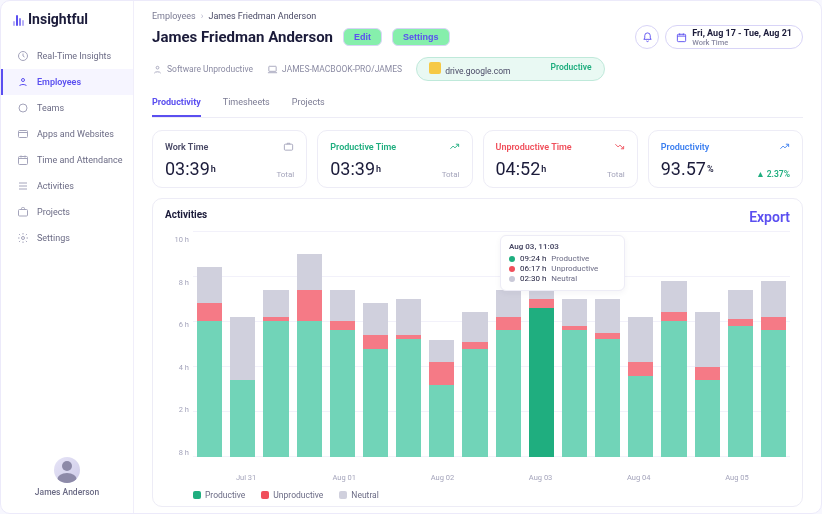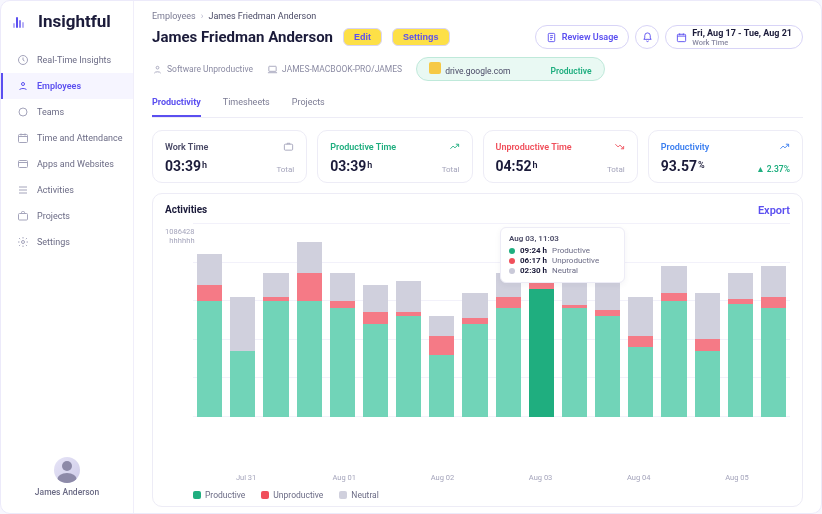--- a/index.html
+++ b/index.html
@@ -24,24 +24,24 @@
   .sidebar {
     width: 133px;
     border-right: 1px solid #f0eefa;
     display: flex;
     flex-direction: column;
     padding: 10px 0 8px 0;
   }
   .logo {
     display: flex;
     align-items: center;
-    gap: 14px;
+    gap: 4px;
     padding: 0 12px 12px 12px;
     font-weight: 700;
-    font-size: 17px;
+    font-size: 14px;
     color: #1b1b3a;
   }
   .logo-mark { display: flex; gap: 1px; align-items: flex-end; height: 14px; }
   .logo-bar { width: 2px; border-radius: 1px; }
   .nav { display: flex; flex-direction: column; padding: 4px 0; }
   .nav-item {
     display: flex;
     align-items: center;
     gap: 8px;
     padding: 7px 10px 7px 14px;
@@ -94,21 +94,21 @@
   .breadcrumb .cur { color:#4a4a66; }
   .header-row {
     display: flex; align-items: center; justify-content: space-between;
     margin-top: 4px;
   }
   .title-block { display:flex; align-items:center; gap:10px; }
   .page-title { font-size: 15px; font-weight: 700; color:#1b1b3a; }
   .pill-btn {
     border: 1px solid #d8d4f7;
     color: #5b4ff0;
-    background: #fde047;
+    background: #86efac;
     padding: 3px 10px;
     border-radius: 6px;
     font-size: 9px;
     font-weight: 600;
     cursor: pointer;
   }
   .toolbar { display:flex; align-items:center; gap:6px; }
   .chip {
     border: 1px solid #d8d4f7;
     border-radius: 14px;
@@ -119,21 +119,21 @@
   }
   .chip.round { width:24px; padding:0; justify-content:center; border-radius:50%; }
   .chip.date { color:#1b1b3a; font-weight:700; }
   .chip.date .sub { display:block; font-size:7.5px; font-weight:500; color:#8b8ba3; }
   .meta-row {
     display:flex; align-items:center; gap:14px;
     margin-top:8px; font-size:8.5px; color:#8b8ba3;
   }
   .meta { display:flex; align-items:center; gap:4px; }
   .activity-badge {
-    display:flex; align-items:flex-end; gap:40px;
+    display:flex; align-items:flex-start; gap:40px;
     background: linear-gradient(90deg,#e9f9f3,#e9f9f3);
     border:1px solid #bfe9da;
     border-radius: 13px; padding: 4px 12px;
     font-size:8.5px; color:#4a4a66;
   }
   .activity-badge .status { color:#1fae7f; font-weight:600; }
   .gicon { width:12px;height:12px;border-radius:2px;background:#f6c945; display:inline-block; margin-right:4px;}
   .tabs {
     display:flex; gap:22px; margin-top:10px; border-bottom:1px solid #edecf6;
     font-size:9px; color:#7b7b93;
@@ -147,56 +147,56 @@
     padding:10px 12px 8px; display:flex; flex-direction:column; gap:6px;
     background:#fff;
   }
   .card-head { display:flex; justify-content:space-between; align-items:center; }
   .card-label { font-size:9px; font-weight:600; }
   .c-work { color:#4a4a66; }
   .c-prod { color:#1fae7f; }
   .c-unprod { color:#f04f5b; }
   .c-prodv { color:#3a7ef0; }
   .card-val-row { display:flex; justify-content:space-between; align-items:flex-end;}
-  .card-val { font-size:14px; font-weight:700; color:#1b1b3a; }
+  .card-val { font-size:18px; font-weight:400; color:#1b1b3a; }
   .card-unit { font-size:9px; font-weight:600; margin-left:1px; position:relative; top:-3px; color:#1b1b3a;}
   .card-sub { font-size:8px; color:#a4a4bb; }
   .trend-up { font-size:8.5px; color:#1fae7f; font-weight:600; }
   
   .activities {
     margin-top:10px; border:1px solid #edecf6; border-radius:10px;
     padding:10px 12px 6px; background:#fff; flex:1; display:flex; flex-direction:column;
     min-height: 260px;
   }
   .act-head { display:flex; justify-content:space-between; font-size:10px; font-weight:700; color:#1b1b3a;}
-  .export { color:#5b4ff0; font-size:11px; font-weight:600; cursor:pointer; }
+  .export { color:#5b4ff0; font-size:14px; font-weight:600; cursor:pointer; }
   .chart-wrap { position:relative; flex:1; display:flex; margin-top:6px; }
-  .y-axis { width:24px; display:flex; flex-direction:row; justify-content:space-between; font-size:7.5px; color:#a4a4bb; padding:4px 0 14px; text-align:right;}
+  .y-axis { width:24px; display:flex; flex-direction:column; justify-content:space-between; font-size:7.5px; color:#a4a4bb; padding:4px 0 14px; text-align:right;}
   .plot { flex:1; position:relative; margin-left:4px; }
   .grid { position:absolute; inset:0 0 14px 0; display:flex; flex-direction:column; justify-content:space-between; }
   .grid-line { height:1px; background:#f2f1fa; }
   .bars { position:absolute; inset:0 0 14px 0; display:flex; align-items:flex-end; gap:8px; padding:0 4px;}
   .bar-col { flex:1; display:flex; flex-direction:column; justify-content:flex-end; height:100%; border-radius:3px 3px 0 0; overflow:hidden; min-width:0; }
   .seg-p { background:#71d4b8; }
   .seg-u { background:#f57a86; }
   .seg-n { background:#d0d0dd; }
   .bar-col.hl .seg-p { background:#1fae7f; }
   .x-axis { display:flex; font-size:7.5px; color:#a4a4bb; margin-top:2px; padding:0 4px;}
-  .x-group { display:flex; flex-direction:column; align-items:center;margin-top:40px; }
+  .x-group { display:flex; flex-direction:column; align-items:center; }
   .tooltip {
     position:absolute; top:4px; right:165px;
     background:#fff; border:1px solid #edecf6; border-radius:6px;
     padding:6px 8px; font-size:8px; color:#6b6b85; box-shadow:0 2px 6px rgba(30,30,80,.05);
     width:125px; z-index:5;
   }
   .tooltip .tt-date { font-weight:600; color:#4a4a66; margin-bottom:3px;}
   .tt-row { display:flex; align-items:center; gap:5px; margin:1px 0;}
   .dot { width:6px;height:6px;border-radius:50%; }
   .dot.p{background:#1fae7f;} .dot.u{background:#f04f5b;} .dot.n{background:#c9c9d8;}
-  .tt-val { font-weight:700; color:#1b1b3a; }
+  .tt-val { font-weight:400; color:#1b1b3a; }
   .legend { display:flex; gap:16px; margin-top:8px; font-size:8.5px; color:#6b6b85; align-items:center; padding-left:28px;}
   .leg { display:flex; align-items:center; gap:4px;}
   .sq { width:8px;height:8px;border-radius:2px;}
   .sq.p{background:#1fae7f;} .sq.u{background:#f04f5b;} .sq.n{background:#d0d0dd;}
   .mini-icon{width:11px;height:11px;}
 </style>
 </head>
 <body>
 
 <div class="app">
@@ -234,34 +234,34 @@
           <span class="nav-icon">
             <svg viewBox="0 0 24 24" fill="none" stroke="#a4a4bb" stroke-width="2">
               <circle cx="12" cy="12" r="8"></circle>
             </svg>
           </span>
           <span>Teams</span>
         </div>
         <div class="nav-item">
           <span class="nav-icon">
             <svg viewBox="0 0 24 24" fill="none" stroke="#a4a4bb" stroke-width="2">
+              <rect x="3" y="5" width="18" height="14" rx="2"></rect>
+              <path d="M3 9h18"></path>
+            </svg>
+          </span>
+          <span>Apps and Websites</span>
+        </div>
+        <div class="nav-item">
+          <span class="nav-icon">
+            <svg viewBox="0 0 24 24" fill="none" stroke="#a4a4bb" stroke-width="2">
               <rect x="3" y="5" width="18" height="16" rx="2"></rect>
               <path d="M3 9h18M8 3v4M16 3v4"></path>
             </svg>
           </span>
           <span>Time and Attendance</span>
-        </div>
-        <div class="nav-item">
-          <span class="nav-icon">
-            <svg viewBox="0 0 24 24" fill="none" stroke="#a4a4bb" stroke-width="2">
-              <rect x="3" y="5" width="18" height="14" rx="2"></rect>
-              <path d="M3 9h18"></path>
-            </svg>
-          </span>
-          <span>Apps and Websites</span>
         </div>
         <div class="nav-item">
           <span class="nav-icon">
             <svg viewBox="0 0 24 24" fill="none" stroke="#a4a4bb" stroke-width="2">
               <path d="M4 6h16M4 12h16M4 18h16"></path>
             </svg>
           </span>
           <span>Activities</span>
         </div>
         <div class="nav-item">
@@ -296,27 +296,20 @@
       <span class="cur">James Friedman Anderson</span>
     </div>
 
     <div class="header-row">
       <div class="title-block">
         <h1 class="page-title">James Friedman Anderson</h1>
         <button class="pill-btn">Edit</button>
         <button class="pill-btn">Settings</button>
       </div>
       <div class="toolbar">
-        <div class="chip">
-          <svg class="mini-icon" viewBox="0 0 24 24" fill="none" stroke="#5b4ff0" stroke-width="2">
-              <rect x="5" y="3" width="14" height="18" rx="2"></rect>
-              <path d="M9 8h6M9 12h6M9 16h4"></path>
-            </svg>
-          <span>Review Usage</span>
-        </div>
         <div class="chip round">
           <svg class="mini-icon" viewBox="0 0 24 24" fill="none" stroke="#5b4ff0" stroke-width="2">
               <path d="M6 8a6 6 0 1 1 12 0v5l2 3H4l2-3z"></path>
               <path d="M10 19a2 2 0 0 0 4 0"></path>
             </svg>
         </div>
         <div class="chip date">
           <svg class="mini-icon" viewBox="0 0 24 24" fill="none" stroke="#5b4ff0" stroke-width="2">
               <rect x="3" y="5" width="18" height="16" rx="2"></rect>
               <path d="M3 9h18M8 3v4M16 3v4"></path>

